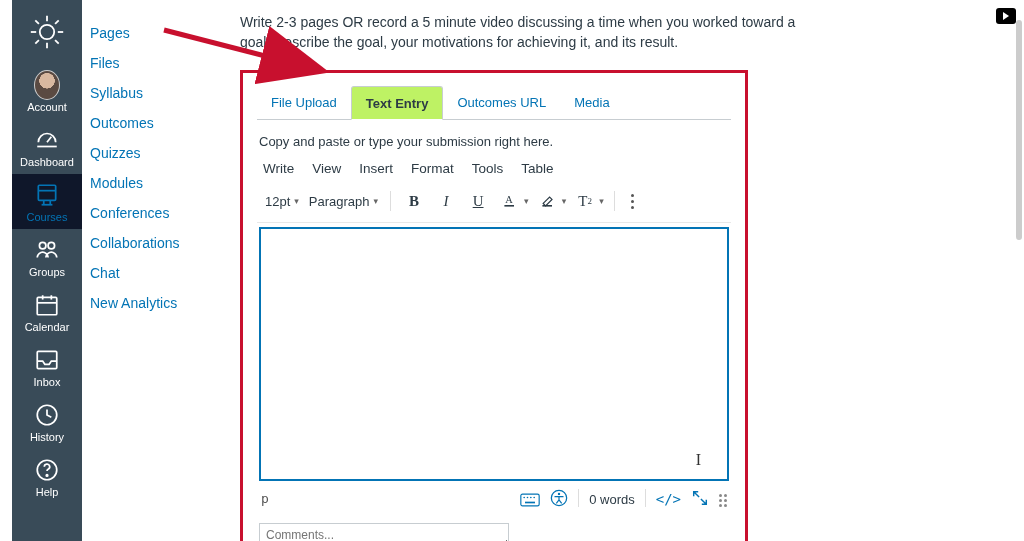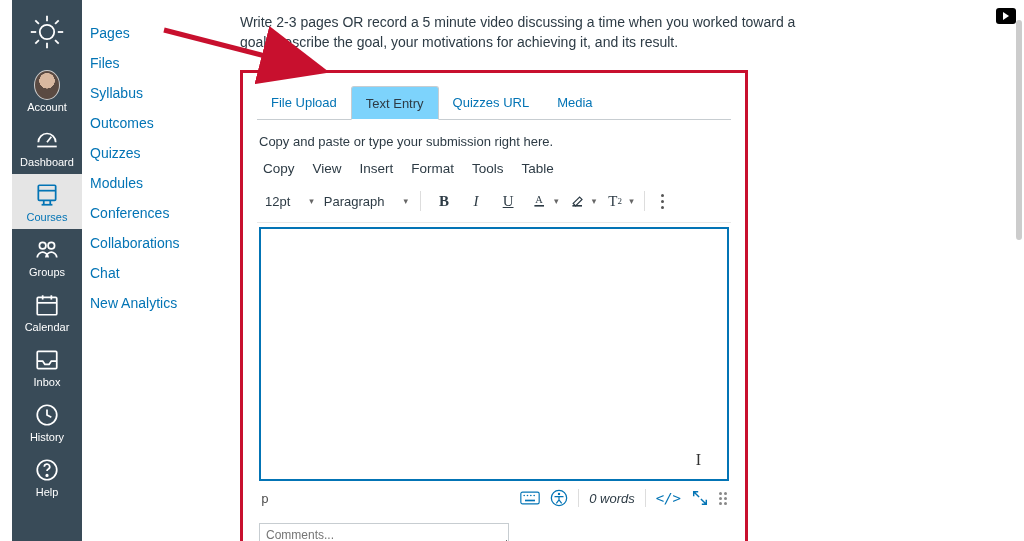--- a/index.html
+++ b/index.html
@@ -4,62 +4,62 @@
 <style>
   * { box-sizing: border-box; margin: 0; padding: 0; }
   body { font-family: "Helvetica Neue", Arial, sans-serif; font-size: 14px; color: #2d3b45; background: #fff; width: 1024px; height: 541px; overflow: hidden; position: relative; }
 
   
   .global-nav { position: absolute; left: 12px; top: 0; width: 70px; height: 541px; background: #394b58; display: flex; flex-direction: column; align-items: center; }
   .global-nav .logo { width: 70px; height: 64px; display: flex; align-items: center; justify-content: center; }
   .global-nav .logo svg { width: 36px; height: 36px; }
   .global-nav a.navitem { width: 70px; display: flex; flex-direction: column; align-items: center; justify-content: center; padding: 8px 0 6px; text-decoration: none; color: #fff; font-size: 11px; gap: 3px; }
   .global-nav a.navitem .ico { width: 26px; height: 26px; display: flex; align-items: center; justify-content: center; }
-  .global-nav a.navitem.active { background: #e5e5e5; color: #0374b5; }
+  .global-nav a.navitem.active { background: #0f172a; color: #0374b5; }
   .global-nav a.navitem.active svg { stroke: #0374b5; fill: none; }
   .global-nav a.navitem svg { stroke: #fff; fill: none; stroke-width: 1.6; }
   .avatar-img { width: 30px; height: 30px; border-radius: 50%; background: radial-gradient(circle at 50% 35%, #d8b8a0 0 35%, #5a4a42 36% 100%); border: 1px solid #ccc; }
 
   
   .course-nav { position: absolute; left: 86px; top: 0; width: 130px; padding-top: 18px; }
   .course-nav a { display: block; color: #0374b5; text-decoration: none; font-size: 14px; padding: 7px 4px; }
 
   
   .content { position: absolute; left: 240px; top: 12px; width: 560px; }
   .instructions { font-size: 14px; line-height: 1.45; color: #2d3b45; margin-bottom: 6px; }
 
   .highlight-box { border: 3px solid #c8102e; padding: 0; position: absolute; left: 240px; top: 42px; width: 508px; height: 490px; margin-top: 28px; }
   .highlight-inner { padding: 10px 14px 0 14px; }
 
   
   .tabs { display: flex; border-bottom: 1px solid #c7cdd1; margin-top: 2px; }
   .tab { padding: 9px 14px 8px; font-size: 13px; color: #0374b5; cursor: pointer; position: relative; top: 1px; }
-  .tab.active { color: #2d3b45; border: 1px solid #c7cdd1; border-bottom: 1px solid #fff; border-radius: 3px 3px 0 0; background: #7dd3fc; font-weight: 400; }
+  .tab.active { color: #2d3b45; border: 1px solid #c7cdd1; border-bottom: 1px solid #fff; border-radius: 3px 3px 0 0; background: #bef264; font-weight: 700; }
 
   .subhint { font-size: 13px; color: #2d3b45; margin: 14px 2px 12px; }
 
   
   .menubar { display: flex; gap: 18px; font-size: 13.5px; color: #2d3b45; padding: 0 6px 8px; }
   .menubar span { cursor: pointer; }
   .toolbar { display: flex; align-items: center; gap: 6px; padding: 4px 6px 8px; border-bottom: 1px solid #e8e8e8; flex-wrap: nowrap; }
-  .tb-select { display: flex; align-items: center; gap: 19px; font-size: 13px; color: #2d3b45; padding: 2px 2px; cursor: pointer; }
+  .tb-select { display: flex; align-items: center; gap: 4px; font-size: 13px; color: #2d3b45; padding: 2px 2px; cursor: pointer; }
   .tb-select .chev { font-size: 9px; color: #666; }
   .tb-divider { width: 1px; height: 20px; background: #ddd; margin: 0 4px; }
   .tb-btn { width: 26px; height: 26px; display: flex; align-items: center; justify-content: center; cursor: pointer; color: #2d3b45; font-family: Georgia, "Times New Roman", serif; font-size: 15px; }
   .tb-combo { display: flex; align-items: center; }
   .tb-combo .chev { font-size: 9px; color: #666; margin-left: 1px; }
   .more-dots { display: flex; flex-direction: column; gap: 3px; padding: 0 6px; cursor: pointer; }
   .more-dots span { width: 3px; height: 3px; background: #555; border-radius: 50%; }
 
   .editor-area { border: 2px solid #0374b5; height: 254px; margin: 4px 2px 0; background: #fff; position: relative; }
   .cursor-caret { position: absolute; right: 26px; bottom: 10px; font-size: 16px; color: #333; font-family: serif; }
 
   .statusbar { display: flex; align-items: center; justify-content: space-between; padding: 8px 4px 10px; font-size: 13px; }
   .statusbar .path { color: #555; font-family: monospace; font-size: 13px; }
-  .statusbar .right { display: flex; align-items: center; gap: 10px; color: #0374b5; font-style: italic; }
+  .statusbar .right { display: flex; align-items: flex-end; gap: 10px; color: #0374b5; }
   .statusbar .right .wc { color: #2d3b45; }
   .statusbar .sb-ico { cursor: pointer; display: flex; align-items: center; }
   .status-divider { width: 1px; height: 18px; background: #ddd; }
   .grip { display: grid; grid-template-columns: repeat(2, 3px); grid-template-rows: repeat(3, 3px); gap: 2px; cursor: grab; }
   .grip span { background: #888; border-radius: 50%; }
 
   .comments-box { margin: 6px 2px 0; }
   .comments-box textarea { width: 250px; height: 26px; border: 1px solid #c7cdd1; font-size: 12px; color: #888; padding: 4px 6px; resize: both; font-family: inherit; }
 
   .submit-row { margin: 10px 2px 0; }
@@ -190,28 +190,28 @@
 <div class="content">
   <p class="instructions">Write 2-3 pages OR record a 5 minute video discussing a time when you worked toward a goal. Describe the goal, your motivations for achieving it, and its result.</p>
 </div>
 
 <div class="highlight-box">
  <div class="highlight-inner">
 
   <div class="tabs">
     <div class="tab">File Upload</div>
     <div class="tab active">Text Entry</div>
-    <div class="tab">Quizzes URL</div>
+    <div class="tab">Outcomes URL</div>
     <div class="tab">Media</div>
   </div>
 
   <div class="subhint">Copy and paste or type your submission right here.</div>
 
   <div class="menubar">
-    <span>Copy</span>
+    <span>Write</span>
     <span>View</span>
     <span>Insert</span>
     <span>Format</span>
     <span>Tools</span>
     <span>Table</span>
   </div>
 
   <div class="toolbar">
     <div class="tb-select">
           <span>12pt</span>

